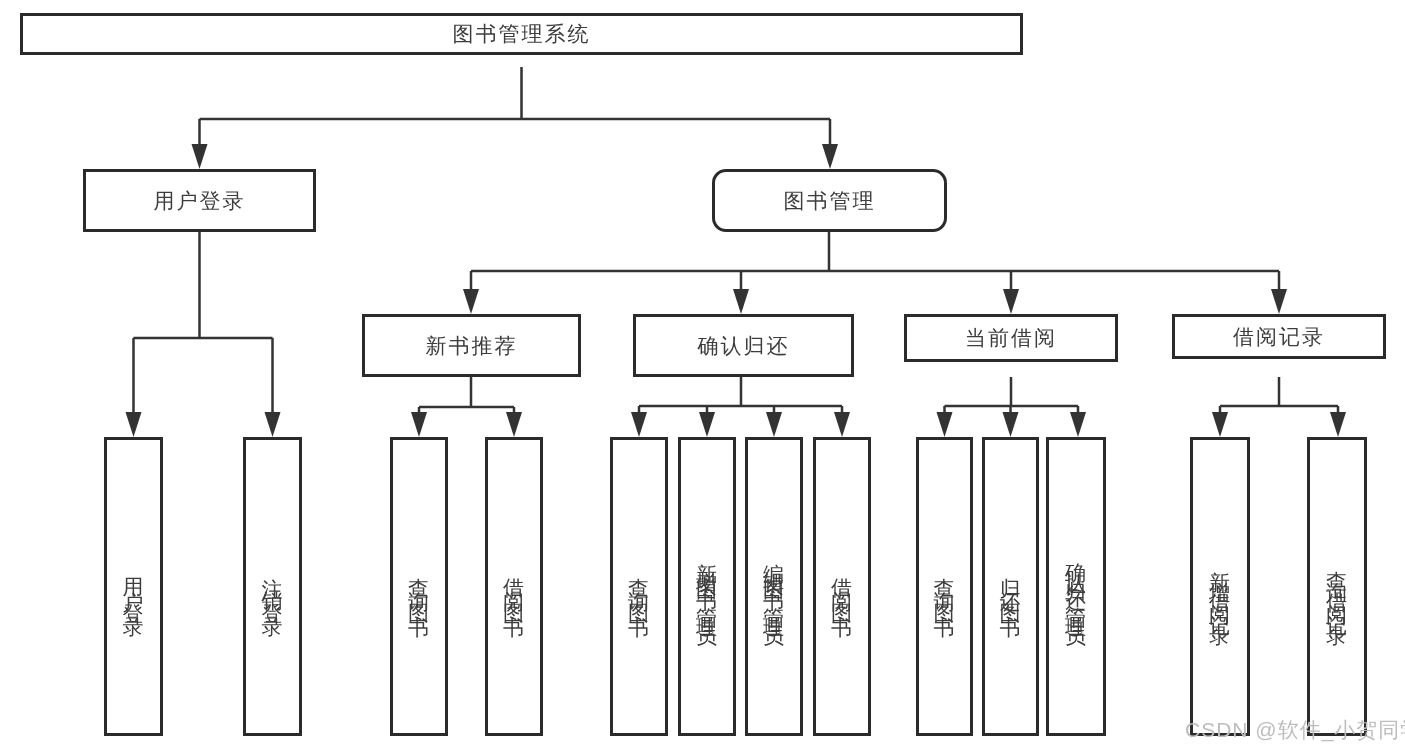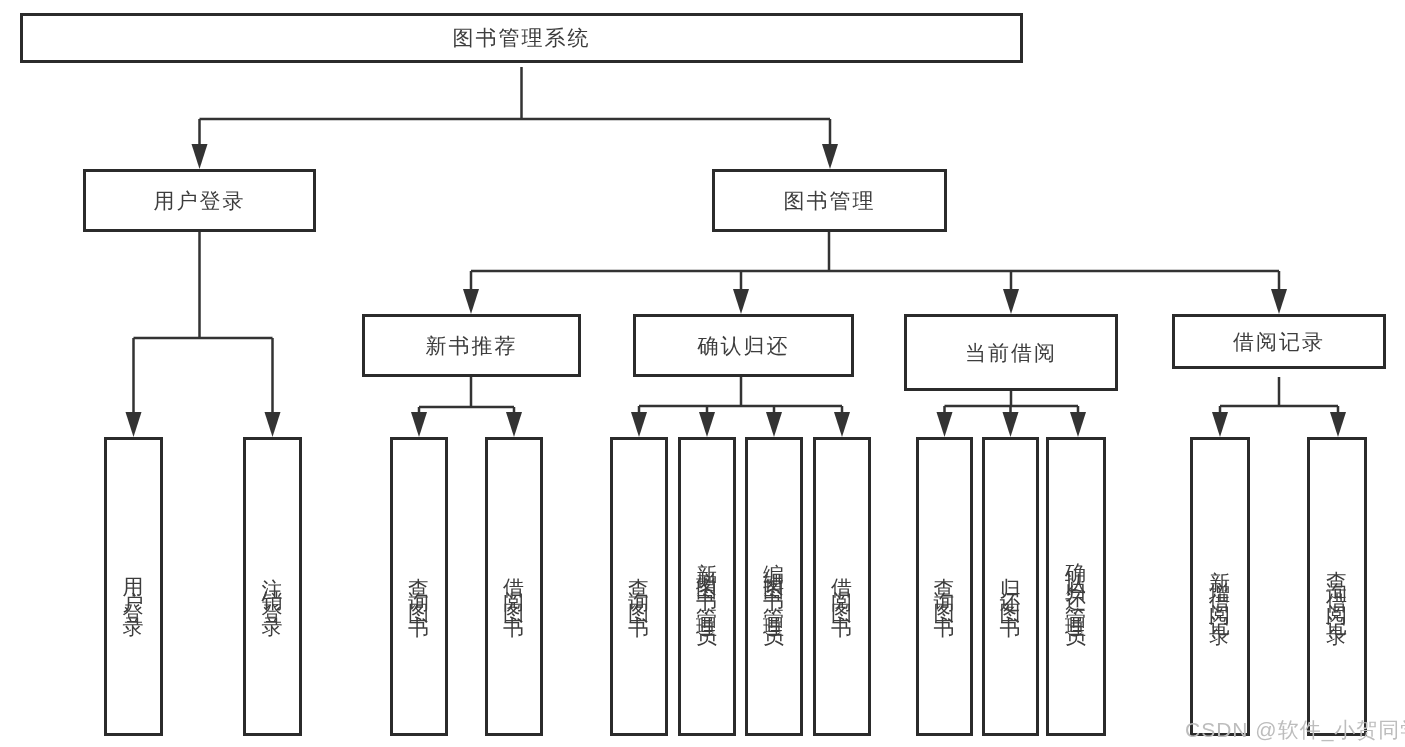--- a/index.html
+++ b/index.html
@@ -107,41 +107,41 @@
       <polygon points="766,412 782,412 774,437"></polygon>
       <polygon points="834,412 850,412 842,437"></polygon>
       <polygon points="936.5,412 952.5,412 944.5,437"></polygon>
       <polygon points="1002.5,412 1018.5,412 1010.5,437"></polygon>
       <polygon points="1070,412 1086,412 1078,437"></polygon>
       <polygon points="1212,412 1228,412 1220,437"></polygon>
       <polygon points="1330,412 1346,412 1338,437"></polygon>
     </g>
   </svg>
 
-  <div class="node h" style="left:20px; top:13px; width:1003px; height:50px;">
+  <div class="node h" style="left:20px; top:13px; width:1003px; height:42px;">
     <span>图书管理系统</span>
   </div>
 
   <div class="node h" style="left:83px; top:169px; width:233px; height:63px;">
     <span>用户登录</span>
   </div>
-  <div class="node h" style="left:712px; top:169px; width:235px; height:63px;">
+  <div class="node h" style="left:712px; top:169px; width:235px; height:63px;border-radius:14px;">
     <span>图书管理</span>
   </div>
 
   <div class="node h" style="left:362px; top:314px; width:219px; height:63px;text-align:center;">
     <span>新书推荐</span>
   </div>
   <div class="node h" style="left:633px; top:314px; width:221px; height:63px;">
     <span>确认归还</span>
   </div>
-  <div class="node h" style="left:904px; top:314px; width:214px; height:77px;justify-content:center;">
+  <div class="node h" style="left:904px; top:314px; width:214px; height:48px;justify-content:center;">
     <span>当前借阅</span>
   </div>
-  <div class="node h" style="left:1172px; top:314px; width:214px; height:55px;">
+  <div class="node h" style="left:1172px; top:314px; width:214px; height:45px;">
     <span>借阅记录</span>
   </div>
 
   <div class="node v" style="left:104px; top:437px; width:59px; height:299px;">
     <span class="vtext ls4">用户登录</span>
   </div>
   <div class="node v" style="left:243px; top:437px; width:59px; height:299px;">
     <span class="vtext ls4">注销登录</span>
   </div>
 

